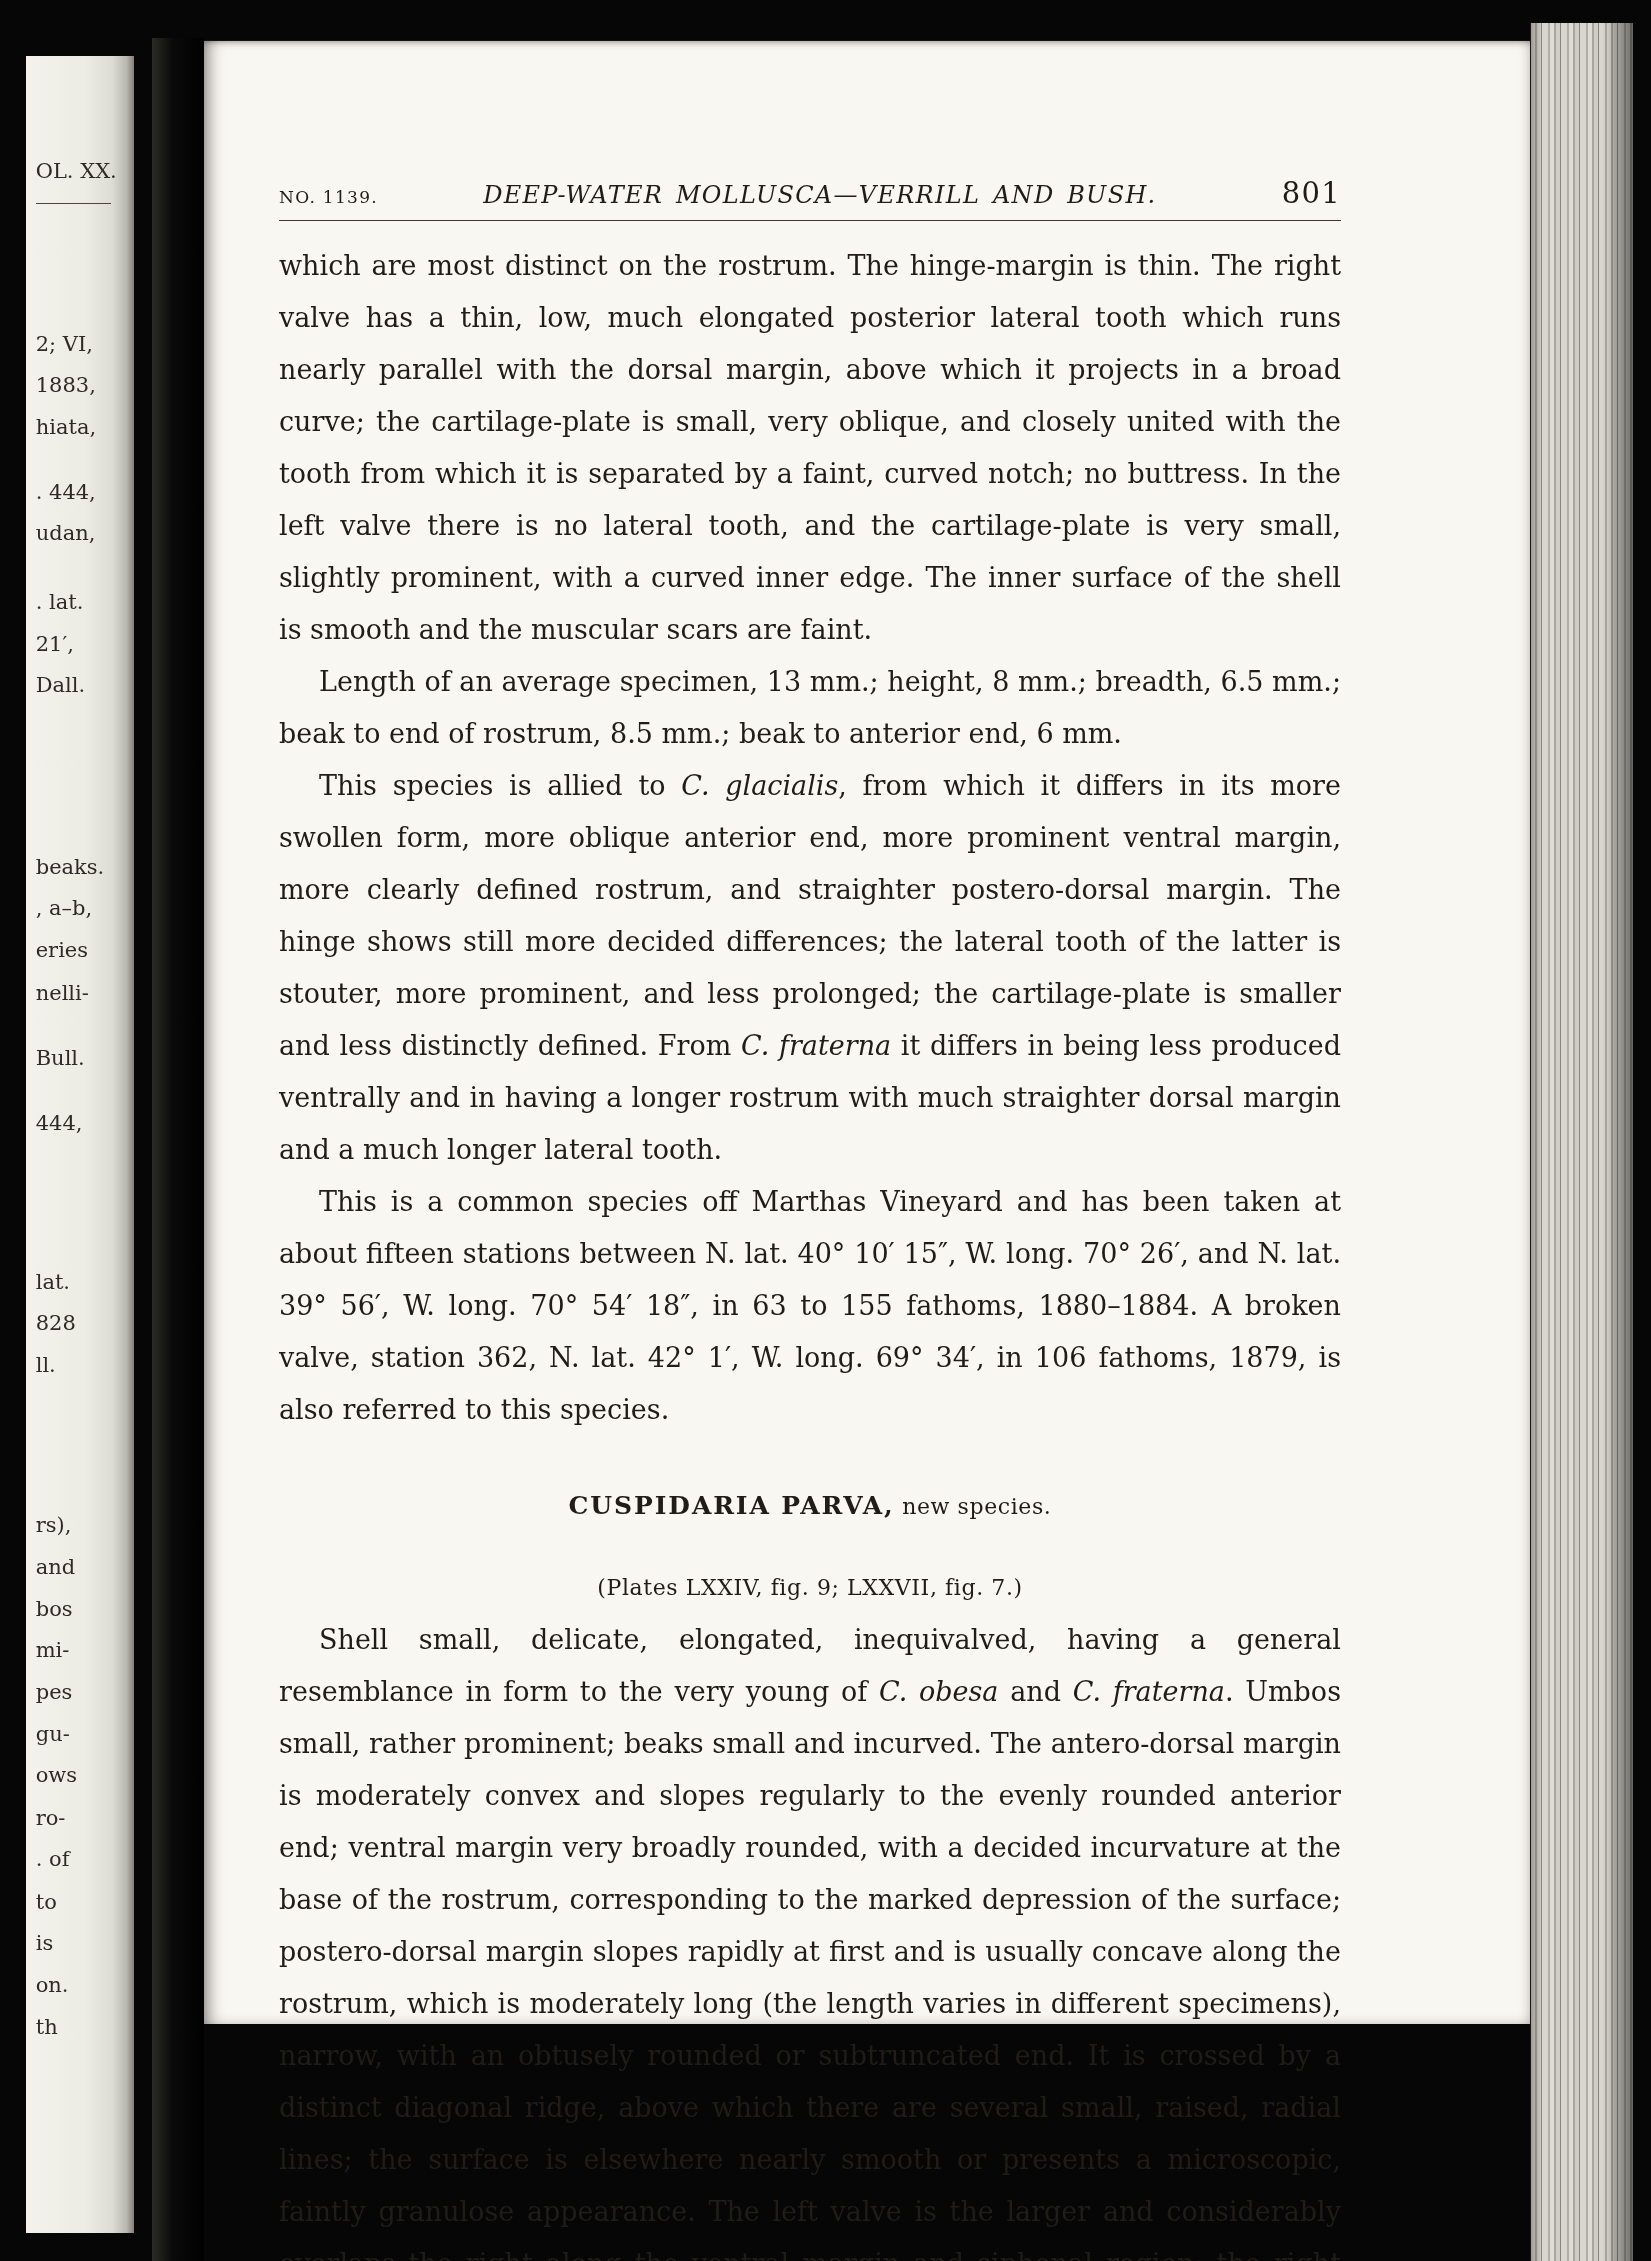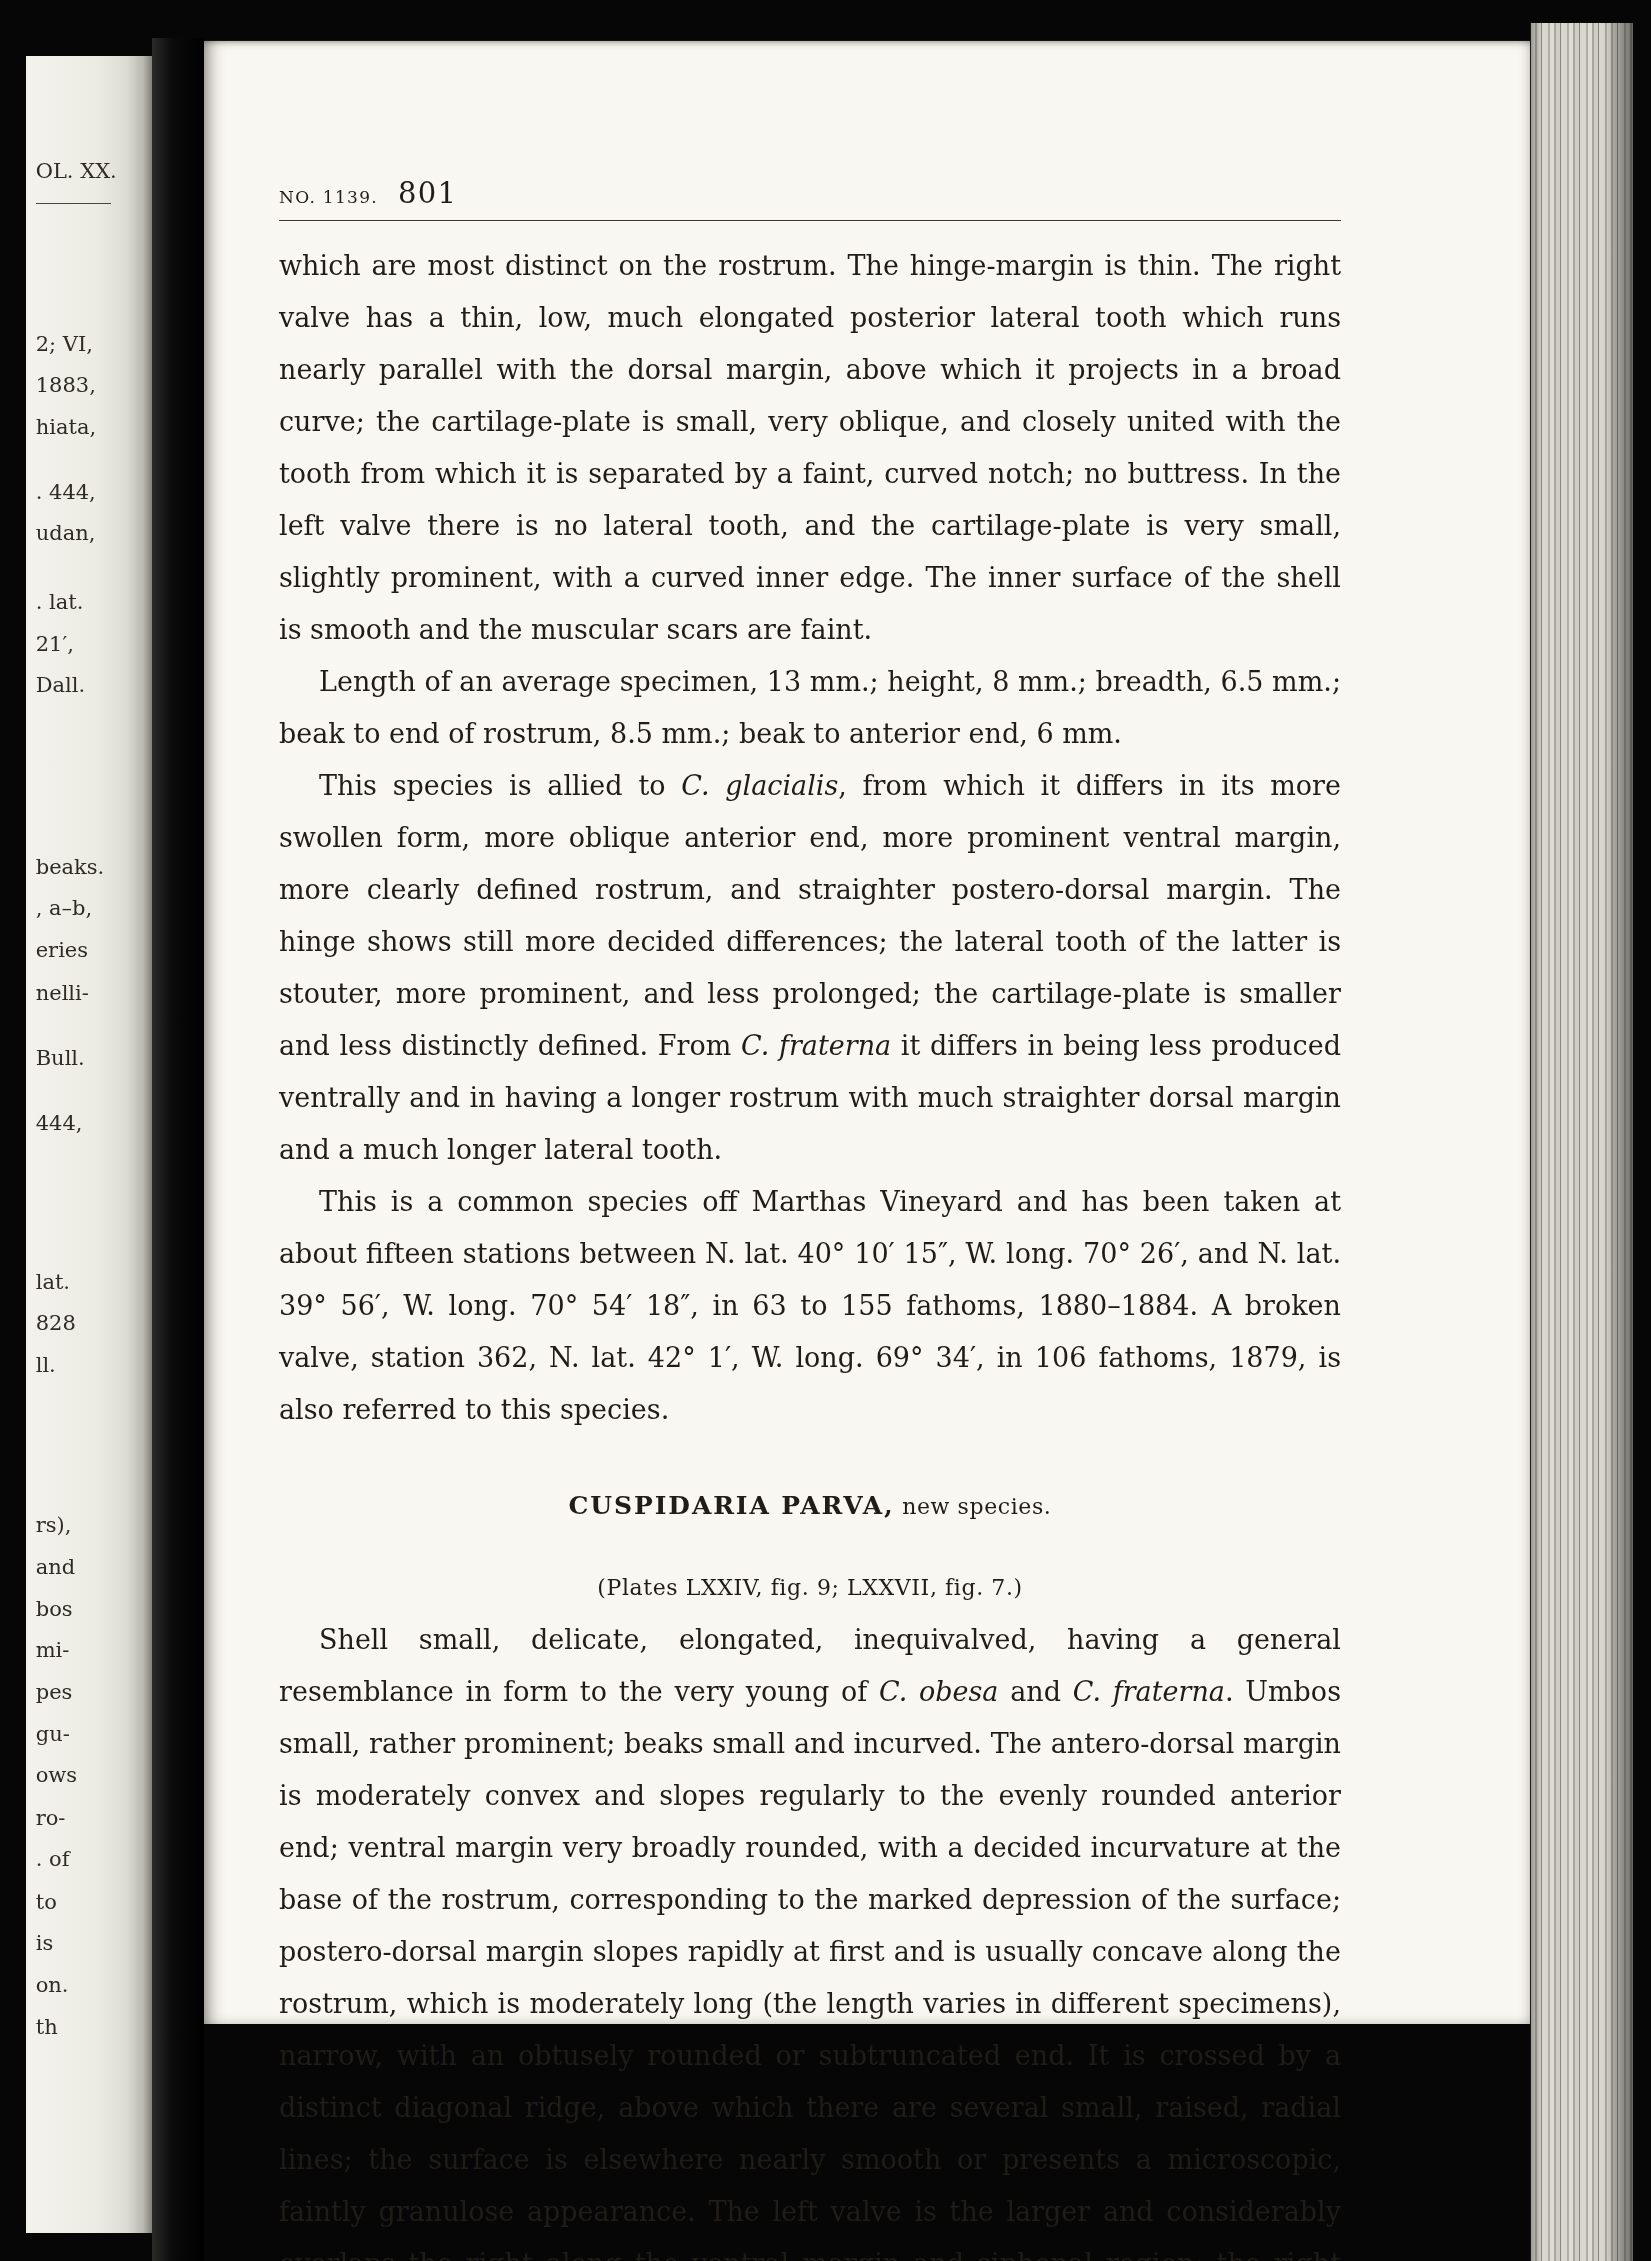--- a/index.html
+++ b/index.html
@@ -7,21 +7,21 @@
   body {
     width: 1651px; height: 2261px;
     background: #060606;
     position: relative;
     overflow: hidden;
     font-family: "DejaVu Serif", serif;
   }
 
   
   .prev-page {
-    position: absolute; left: 25.5px; top: 56px; width: 126px; height: 2177px;
+    position: absolute; left: 25.5px; top: 56px; width: 108px; height: 2177px;
     background: linear-gradient(90deg, #f3f2ec 0%, #ecebe4 55%, #dddcd4 80%, #b9b8b0 93%, #807f78 100%);
   }
   .fragment {
     position: absolute; left: 10.2px; right: 3.8px;
     font-size: 21px; color: #2e2b27; white-space: nowrap;
   }
   .margin-rule {
     position: absolute; left: 10.2px; top: 147px; width: 75px;
     border-top: 1.9px solid #4a4741;
   }
@@ -114,20 +114,21 @@
       <div class="fragment" style="top: 1959px;">th</div>
     </div>
 
   <div class="gutter"></div>
 
   <div class="page">
     <div class="page-inner">
 
       <div class="hdr">
         <span class="hdr-no">NO. 1139.</span>
+        <span class="hdr-title">DEEP-WATER MOLLUSCA—VERRILL AND BUSH.</span>
         <span class="hdr-page">801</span>
       </div>
 
       <div class="rule"></div>
 
       <div class="flow" id="flow">
 
       <p class="para"><span>which are most distinct on the rostrum. The hinge-margin is thin. The right valve has a thin, low, much elongated posterior lateral tooth which runs nearly parallel with the dorsal margin, above which it projects in a broad curve; the cartilage-plate is small, very oblique, and closely united with the tooth from which it is separated by a faint, curved notch; no buttress. In the left valve there is no lateral tooth, and the cartilage-plate is very small, slightly prominent, with a curved inner edge. The inner surface of the shell is smooth and the muscular scars are faint.</span></p>
           <p class="para indent"><span>Length of an average specimen, 13 mm.; height, 8 mm.; breadth, 6.5 mm.; beak to end of rostrum, 8.5 mm.; beak to anterior end, 6 mm.</span></p>
           <p class="para indent"><span>This species is allied to </span><i>C. glacialis</i><span>, from which it differs in its more swollen form, more oblique anterior end, more prominent ventral margin, more clearly defined rostrum, and straighter postero-dorsal margin. The hinge shows still more decided differences; the lateral tooth of the latter is stouter, more prominent, and less prolonged; the cartilage-plate is smaller and less distinctly defined. From </span><i>C. fraterna</i><span> it differs in being less produced ventrally and in having a longer rostrum with much straighter dorsal margin and a much longer lateral tooth.</span></p>

